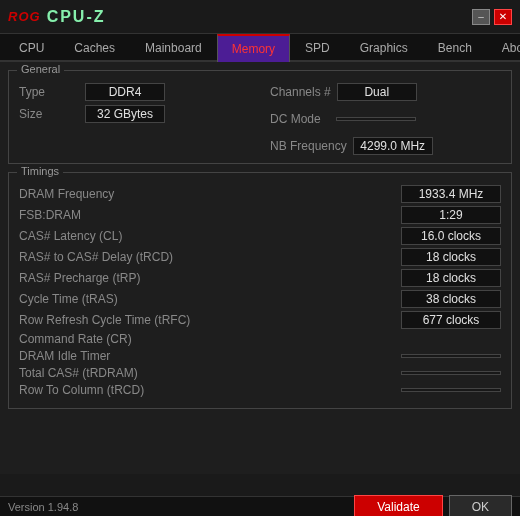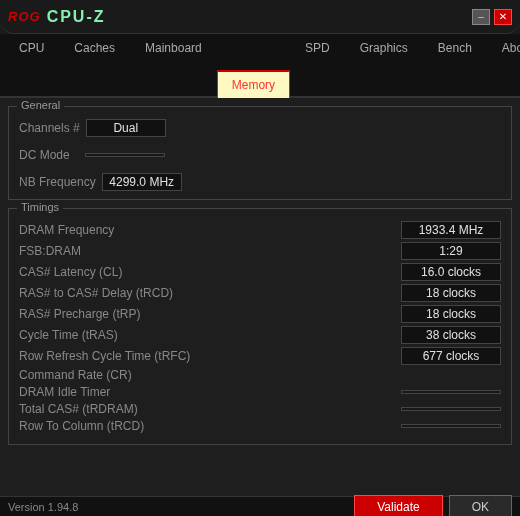--- a/index.html
+++ b/index.html
@@ -15,21 +15,20 @@
 
     
     .title-bar {
       background: #1a1a1a;
       display: flex;
       align-items: center;
       justify-content: space-between;
       padding: 4px 8px;
       height: 34px;
       border-bottom: 1px solid #333;
-      border-radius: 14px;
     }
     .title-bar-logo {
       display: flex;
       align-items: center;
       gap: 6px;
     }
     .rog-logo {
       color: #cc0000;
       font-weight: bold;
       font-size: 13px;
@@ -83,22 +82,21 @@
     }
     .tab.active {
       color: #fff;
       background: #2a2a2a;
       border-color: #555;
       border-bottom-color: #2a2a2a;
     }
     .tab.active.memory-tab {
       color: #ff3333;
       border-top: 2px solid #cc0000;
-      background: #fef9c3;
-      margin-top: 36px;
+      background: #4c1d95;
     }
 
     
     .content {
       background: #1e1e1e;
       padding: 8px;
       height: calc(516px - 34px - 34px - 36px);
     }
 
     
@@ -243,20 +241,30 @@
   <div class="tab">Graphics</div>
   <div class="tab">Bench</div>
   <div class="tab">About</div>
 </div>
 
 <div class="content">
 
   <div class="section">
     <span class="section-label">General</span>
     <div class="general-grid">
+      <div class="general-left">
+        <div class="field-row">
+          <span class="field-label">Type</span>
+          <span class="field-value">DDR4</span>
+        </div>
+        <div class="field-row">
+          <span class="field-label">Size</span>
+          <span class="field-value">32 GBytes</span>
+        </div>
+      </div>
       <div class="general-right">
         <div class="field-row">
           <span class="field-label">Channels #</span>
           <span class="field-value">Dual</span>
         </div>
         <div class="field-row">
           <span class="field-label">DC Mode</span>
           <span class="field-value disabled"></span>
         </div>
         <div class="field-row">

